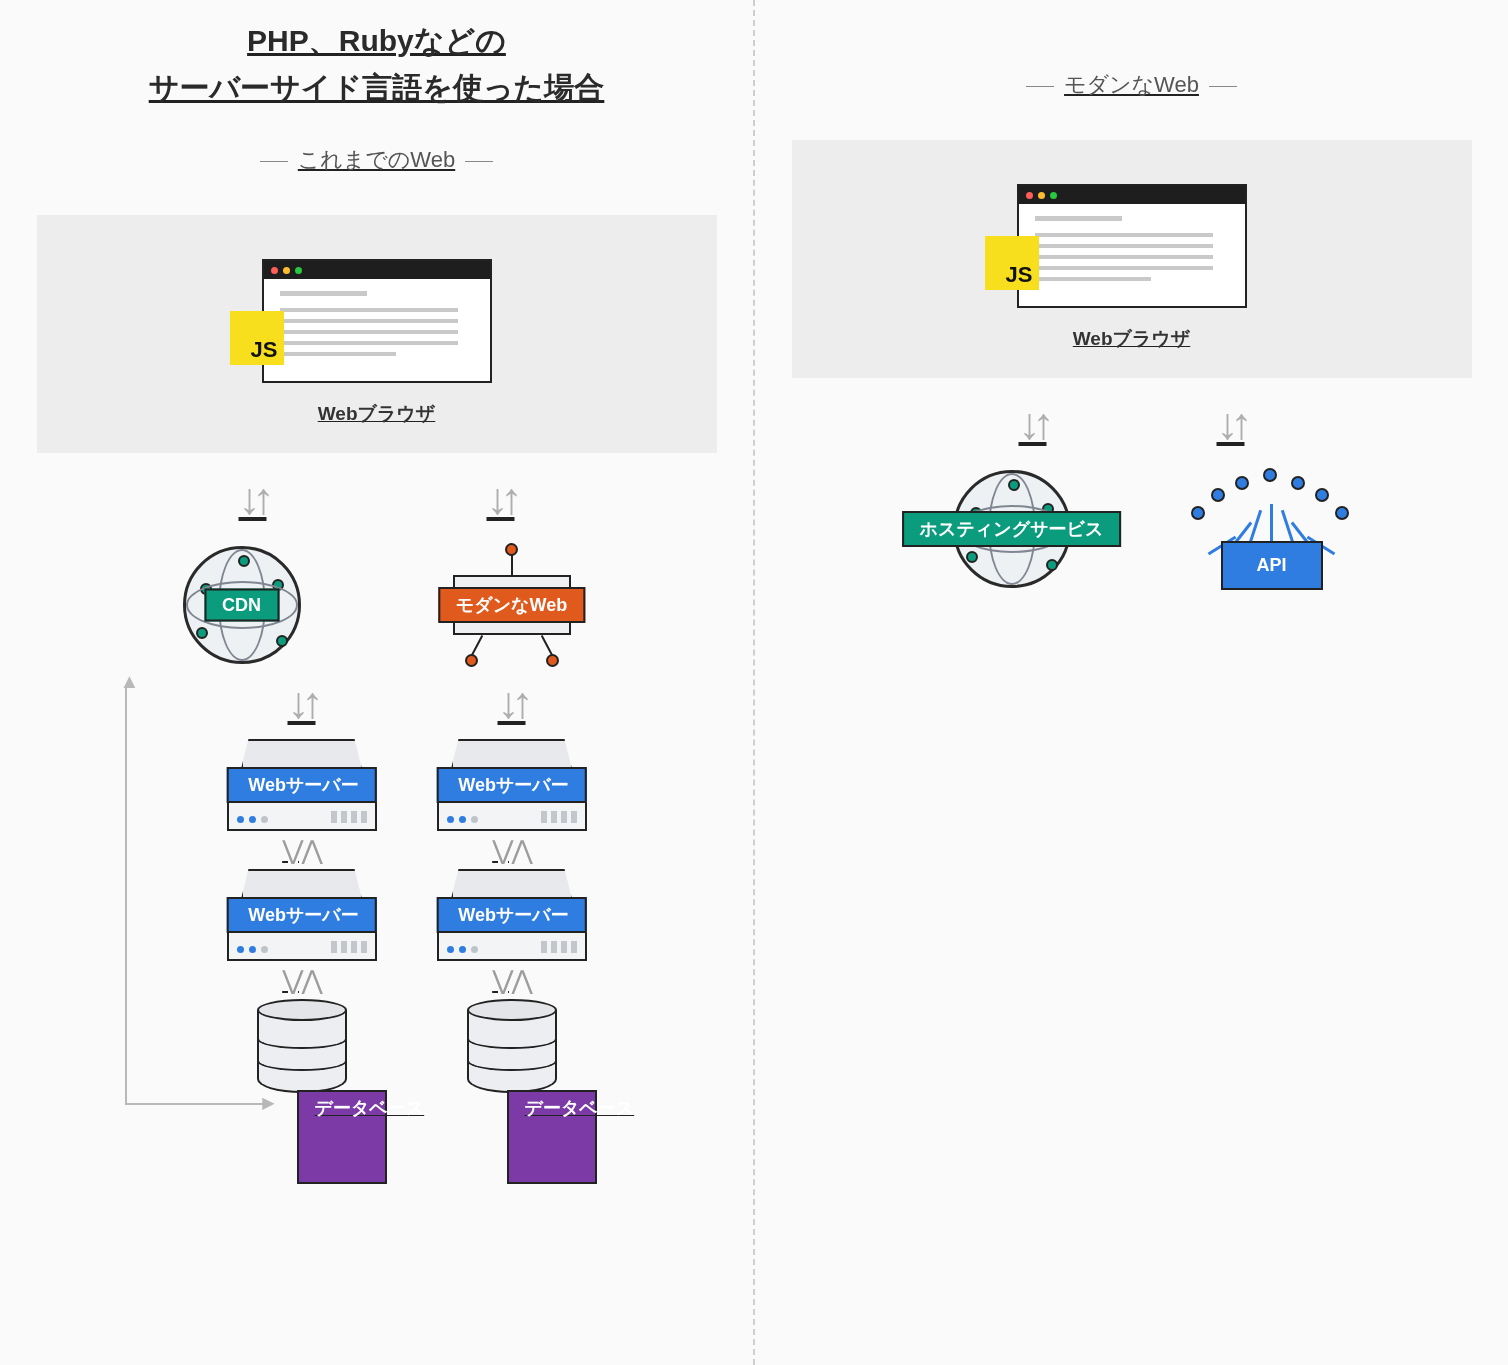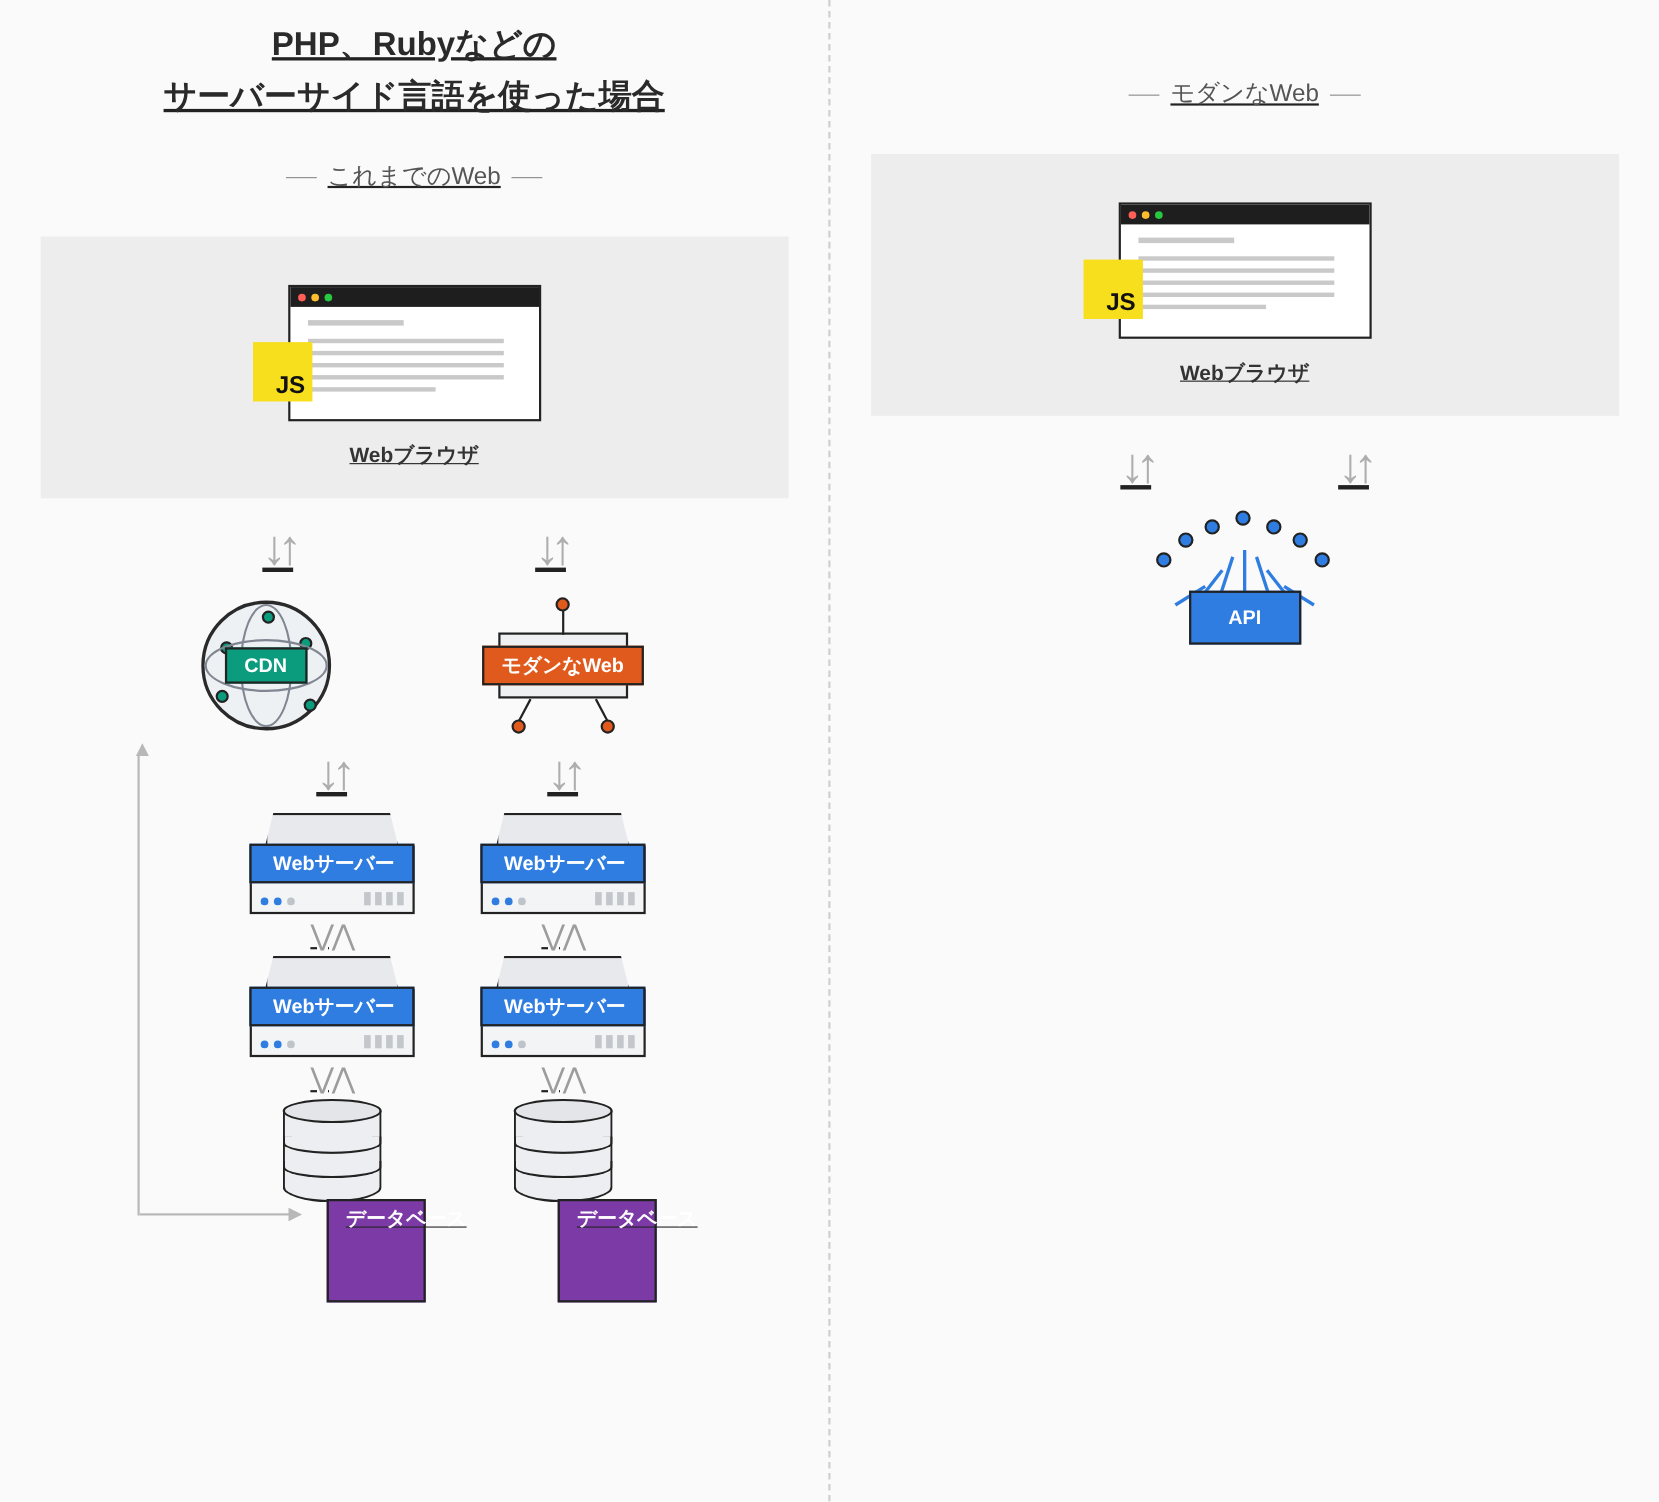--- a/index.html
+++ b/index.html
@@ -427,20 +427,31 @@
       </div>
       <div class="browser-label">Webブラウザ</div>
     </div>
 
     <div class="tier-row" style="gap:170px">
       <span class="updown">↓↑</span>
       <span class="updown">↓↑</span>
     </div>
 
     <div class="tier-row" style="gap:50px">
+      <div class="node" style="width:230px">
+        <div class="globe">
+          <span class="gd a"></span>
+            <span class="gd b"></span>
+            <span class="gd c"></span>
+          <span class="gd d"></span>
+            <span class="gd e"></span>
+            <span class="gd f"></span>
+        </div>
+        <div class="tag host">ホスティングサービス</div>
+      </div>
       <div class="node">
         <div class="api-icon">
           <div class="api-box"></div>
           <div class="api-stem" style="left:83px;height:50px"></div>
           <div class="api-stem" style="left:58px;height:46px;transform:rotate(18deg);transform-origin:bottom"></div>
           <div class="api-stem" style="left:108px;height:46px;transform:rotate(-18deg);transform-origin:bottom"></div>
           <div class="api-stem" style="left:38px;height:40px;transform:rotate(38deg);transform-origin:bottom"></div>
           <div class="api-stem" style="left:128px;height:40px;transform:rotate(-38deg);transform-origin:bottom"></div>
           <div class="api-stem" style="left:20px;height:32px;transform:rotate(58deg);transform-origin:bottom"></div>
           <div class="api-stem" style="left:146px;height:32px;transform:rotate(-58deg);transform-origin:bottom"></div>

